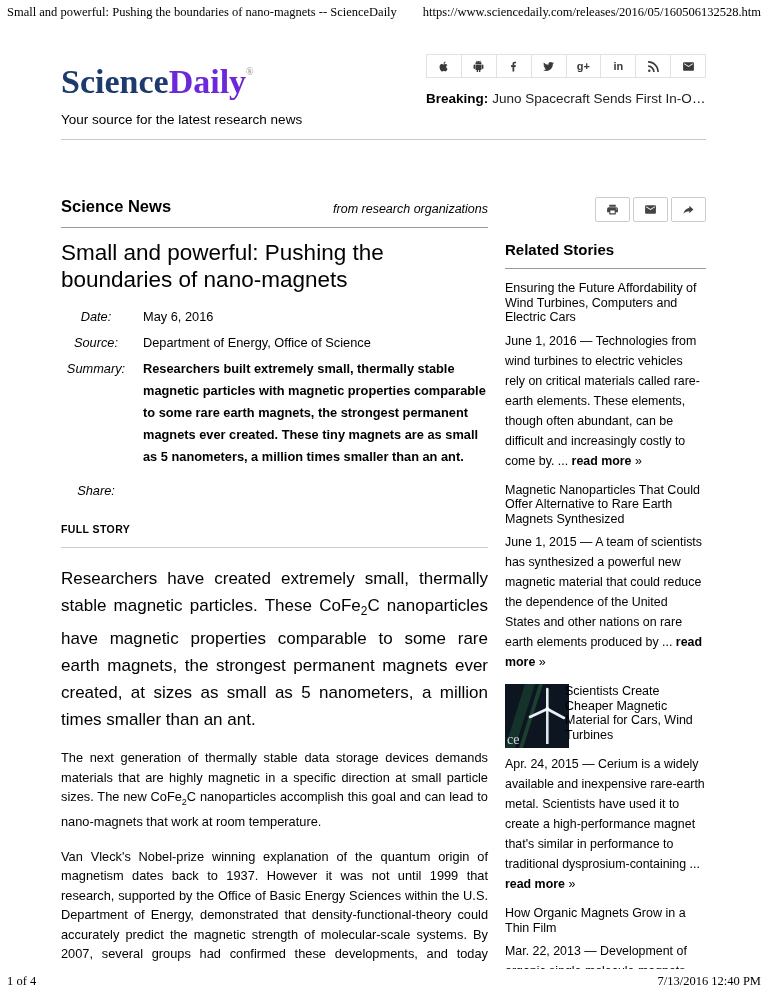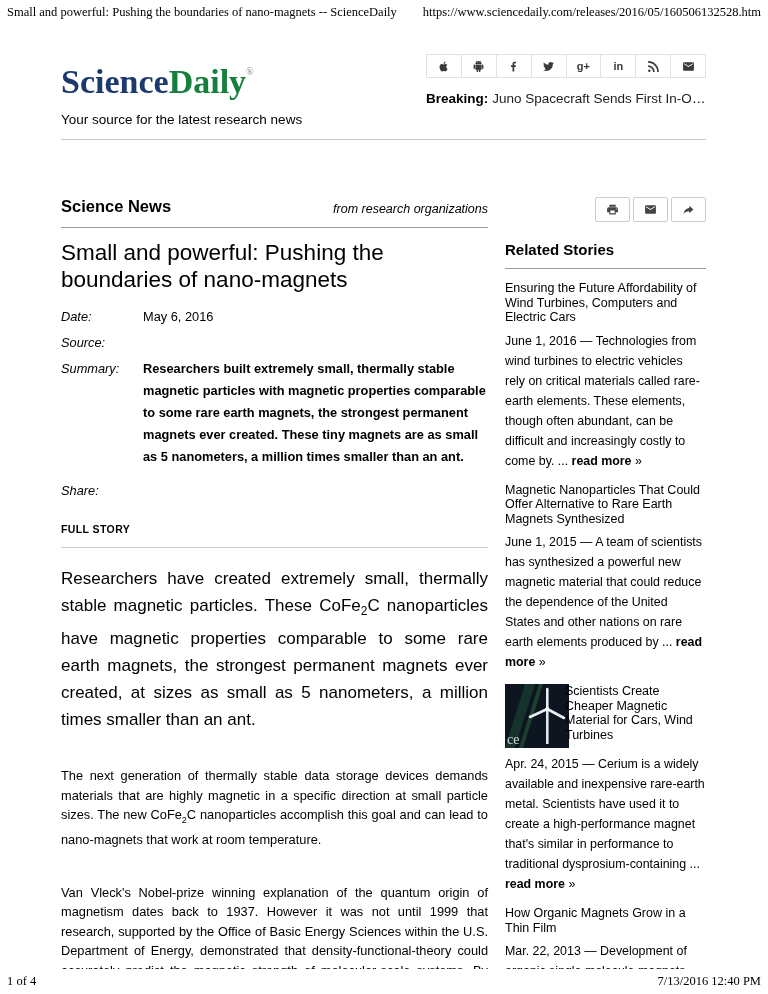--- a/index.html
+++ b/index.html
@@ -13,21 +13,21 @@
     font-family:"Liberation Serif", serif; font-size:12.5px; color:#000; }
   .print-meta.top { top:5px; }
   .print-meta.bottom { bottom:5px; }
 
   .page { padding:54px 62px 0 61px; }
 
   
   .masthead { display:flex; justify-content:space-between; align-items:flex-start; }
   .logo { font-family:"Liberation Serif", serif; font-size:34px; font-weight:bold; line-height:36px; cursor:pointer; }
   .logo-science { color:#1c3a6e;margin-top:8px; }
-  .logo-daily { color:#15803d; }
+  .logo-daily { color:#6d28d9; }
   .logo-reg { color:#8c8c8c; font-size:10px; vertical-align:18px; font-weight:normal; }
   .tagline { margin-top:12px; font-size:13.5px; }
   .mast-right { width:280px; flex:none; }
   .social { display:flex; }
   .social-cell { flex:1; height:24px; display:flex; align-items:center; justify-content:center;
     border:1px solid #e2e2e2; border-left:0; text-decoration:none; color:#3a3a3a; cursor:pointer; }
   .social-cell:first-child { border-left:1px solid #e2e2e2; }
   .social-cell svg { width:13px; height:13px; fill:#3a3a3a; }
   .glyph-text { font-weight:bold; font-size:11px; font-family:"Liberation Sans", sans-serif; }
   .breaking { margin-top:13px; font-size:13.5px; white-space:nowrap; overflow:hidden; text-overflow:ellipsis; }
@@ -41,29 +41,29 @@
   .right-col { flex:1; min-width:0; }
 
   
   .section-head { display:flex; justify-content:space-between; align-items:flex-end;
     padding-bottom:11px; border-bottom:1px solid #9a9a9a; }
   .section-head h2 { font-size:16.5px; font-weight:bold; }
   .from-note { font-style:italic; font-size:12.5px; }
   .article-title { margin-top:11px; font-size:22.5px; line-height:27px; font-weight:normal; }
   .meta { margin-top:13px; }
   .meta-row { display:flex; margin-bottom:5px; }
-  .meta-label { width:70px; flex:none; text-align:left; font-style:italic; font-size:12.8px; line-height:21px; margin-right:12px; }
+  .meta-label { width:70px; flex:none; text-align:center; font-style:italic; font-size:12.8px; line-height:21px; margin-right:12px; }
   .meta-value { font-size:12.8px; line-height:21px; }
   .summary .meta-value { line-height:22px;font-weight:bold; }
   .share-row { margin-top:12px; }
   .full-story { margin-top:22px; font-size:10.5px; font-weight:bold; letter-spacing:.4px; }
   .story-rule { border:0; border-top:1px solid #ccc; margin-top:12px; }
   .lead { margin-top:17px; font-size:17px; line-height:27px; text-align:justify; hyphens:auto; -webkit-hyphens:auto; }
   .lead sub, .body-p sub { font-size:70%; }
-  .body-p { margin-top:33px; font-size:12.8px; line-height:19.5px; text-align:justify; hyphens:auto; -webkit-hyphens:auto; }
+  .body-p { margin-top:15px; font-size:12.8px; line-height:19.5px; text-align:justify; hyphens:auto; -webkit-hyphens:auto; }
 
   
   .actions { display:flex; justify-content:flex-end; gap:3px; }
   .action-btn { width:35px; height:25px; background:#fff; border:1px solid #ccc; border-radius:2px;
     display:flex; align-items:center; justify-content:center; cursor:pointer; }
   .action-btn svg { width:13px; height:13px; fill:#444; }
   .related-title { margin-top:19px; font-size:15px; font-weight:bold; padding-bottom:10px; border-bottom:1px solid #9a9a9a; }
   .story { margin-top:12px; }
   .story-headline { display:block; font-size:12.5px; line-height:14.5px; color:#000; text-decoration:none; cursor:pointer; }
   .story-body { margin-top:6px; font-size:12.4px; line-height:20px; }
@@ -149,20 +149,21 @@
 
         <h1 class="article-title">Small and powerful: Pushing the boundaries of nano-magnets</h1>
 
         <div class="meta">
           <div class="meta-row">
             <span class="meta-label">Date:</span>
             <span class="meta-value">May 6, 2016</span>
           </div>
           <div class="meta-row">
             <span class="meta-label">Source:</span>
+            <span class="meta-value">Department of Energy, Office of Science</span>
           </div>
           <div class="meta-row summary">
             <span class="meta-label">Summary:</span>
             <span class="meta-value">Researchers built extremely small, thermally stable magnetic particles with magnetic properties comparable to some rare earth magnets, the strongest permanent magnets ever created. These tiny magnets are as small as 5 nanometers, a million times smaller than an ant.</span>
           </div>
           <div class="meta-row share-row">
             <span class="meta-label">Share:</span>
           </div>
         </div>
 

